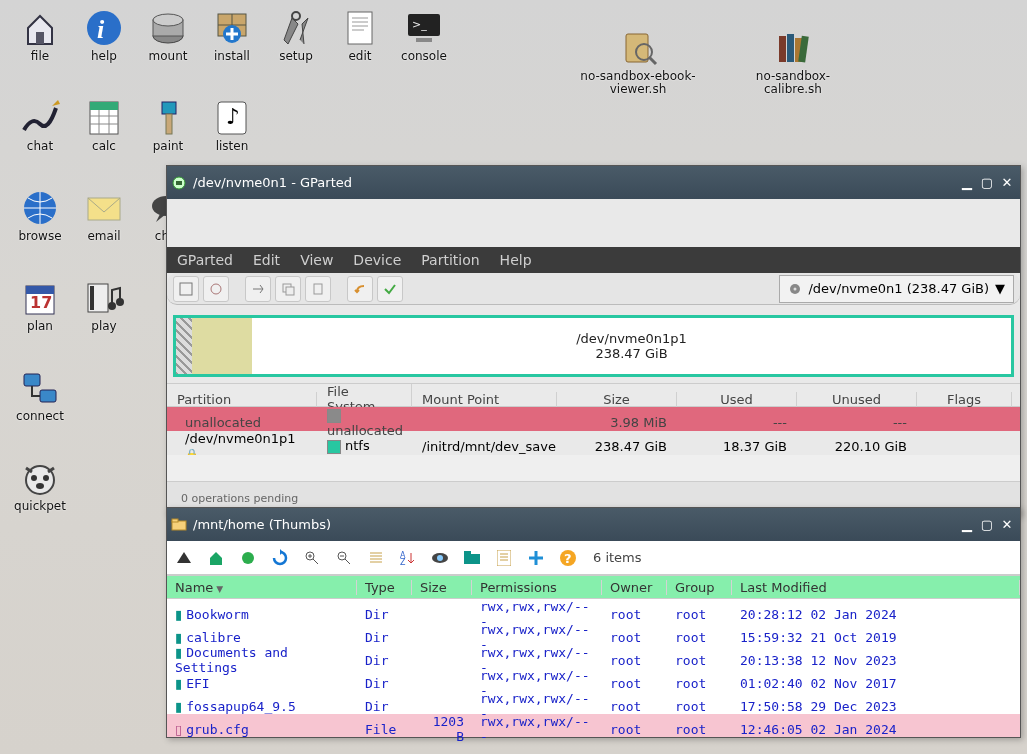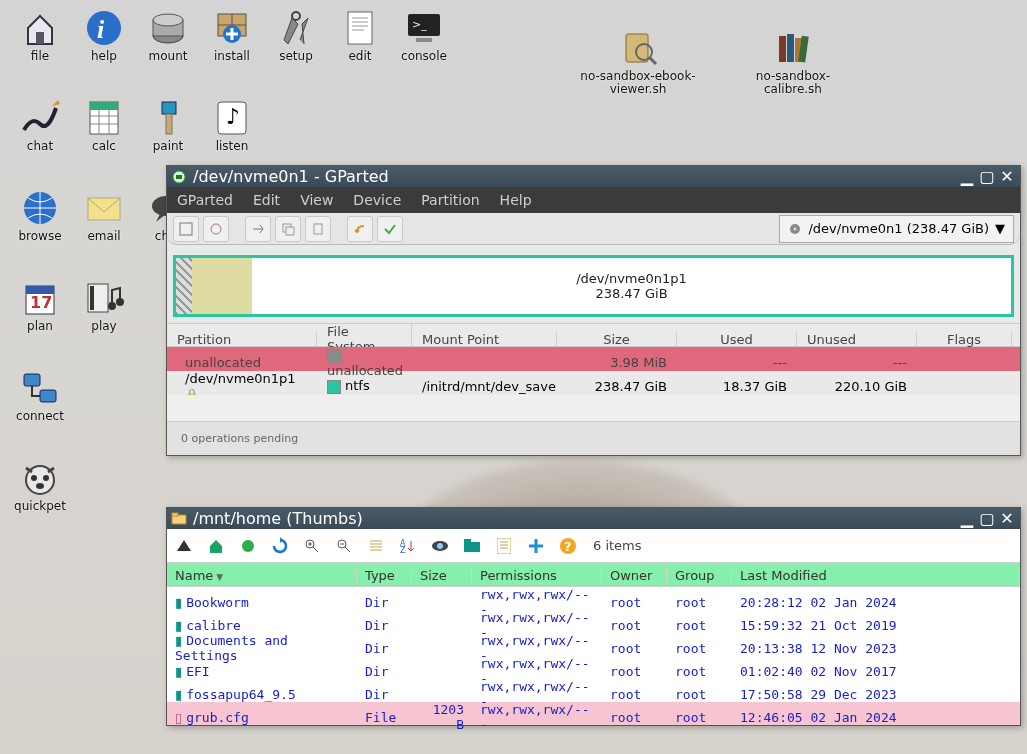--- a/index.html
+++ b/index.html
@@ -31,36 +31,36 @@
   
   .win {
     position: absolute;
     background: #e9e9e9;
     border: 1px solid #555;
     box-shadow: 2px 2px 6px rgba(0,0,0,0.25);
     display: flex; flex-direction: column;
     z-index: 5;
   }
   .titlebar {
-    height: 21px;
+    height: 33px;
     background: linear-gradient(#4a5b68, #3a4a58);
     color: #fff;
     display: flex; align-items: center;
     padding: 0 4px;
-    font-size: 16px;
+    font-size: 13px;
   }
   .titlebar .ticon { width:16px; height:16px; margin-right:6px; }
   .titlebar .ttxt { flex: 1; }
   .winbtn { width: 18px; height: 14px; margin-left: 2px; display:flex; align-items:center; justify-content:center; color:#fff; font-weight:bold; cursor:pointer; }
 
   
   #gparted { left:166px; top:165px; width:855px; }
   .gp-menubar {
     background: #3b3b3b; color:#cfcfcf; height:26px;
-    display:flex; align-items:center; padding:0 10px; gap:20px; font-size:14px;
+    display:flex; align-items:center; padding:0 10px; gap:20px; font-size:14px;margin-top:48px;
   }
   .gp-menubar span { cursor:pointer; }
   .gp-toolbar {
     background:#e5e5e5; height:32px; display:flex; align-items:center; padding:0 6px;
     border-bottom:1px solid #bbb;
     border-radius:10px;
   }
   .tbtn { width:26px; height:26px; margin-right:4px; border:1px solid #c8c8c8; background:#f0f0f0; display:flex;align-items:center;justify-content:center; border-radius:3px;}
   .tbtn.sep { border:none; background:none; width:8px; }
   .dev-select {
@@ -393,21 +393,21 @@
       <div>/dev/nvme0n1p1</div>
       <div>238.47 GiB</div>
     </div>
   </div>
   <div class="gp-cols" id="gp-cols">
       <div style="text-align: left;">Partition</div>
       <div style="text-align: left;">File System</div>
       <div style="text-align: left;">Mount Point</div>
       <div style="text-align: center;">Size</div>
       <div style="text-align: center;">Used</div>
-      <div style="">Unused</div>
+      <div style="text-align: center;">Unused</div>
       <div style="text-align: center;">Flags</div>
     </div>
   <div id="gp-rows">
       <div class="gp-row unalloc">
         <div style="padding-left:18px">unallocated</div>
         <div><span class="swatch" style="background:#8a8a8a"></span>unallocated</div>
         <div></div>
         <div class="r">3.98 MiB</div>
         <div class="r">---</div>
         <div class="r">---</div>

